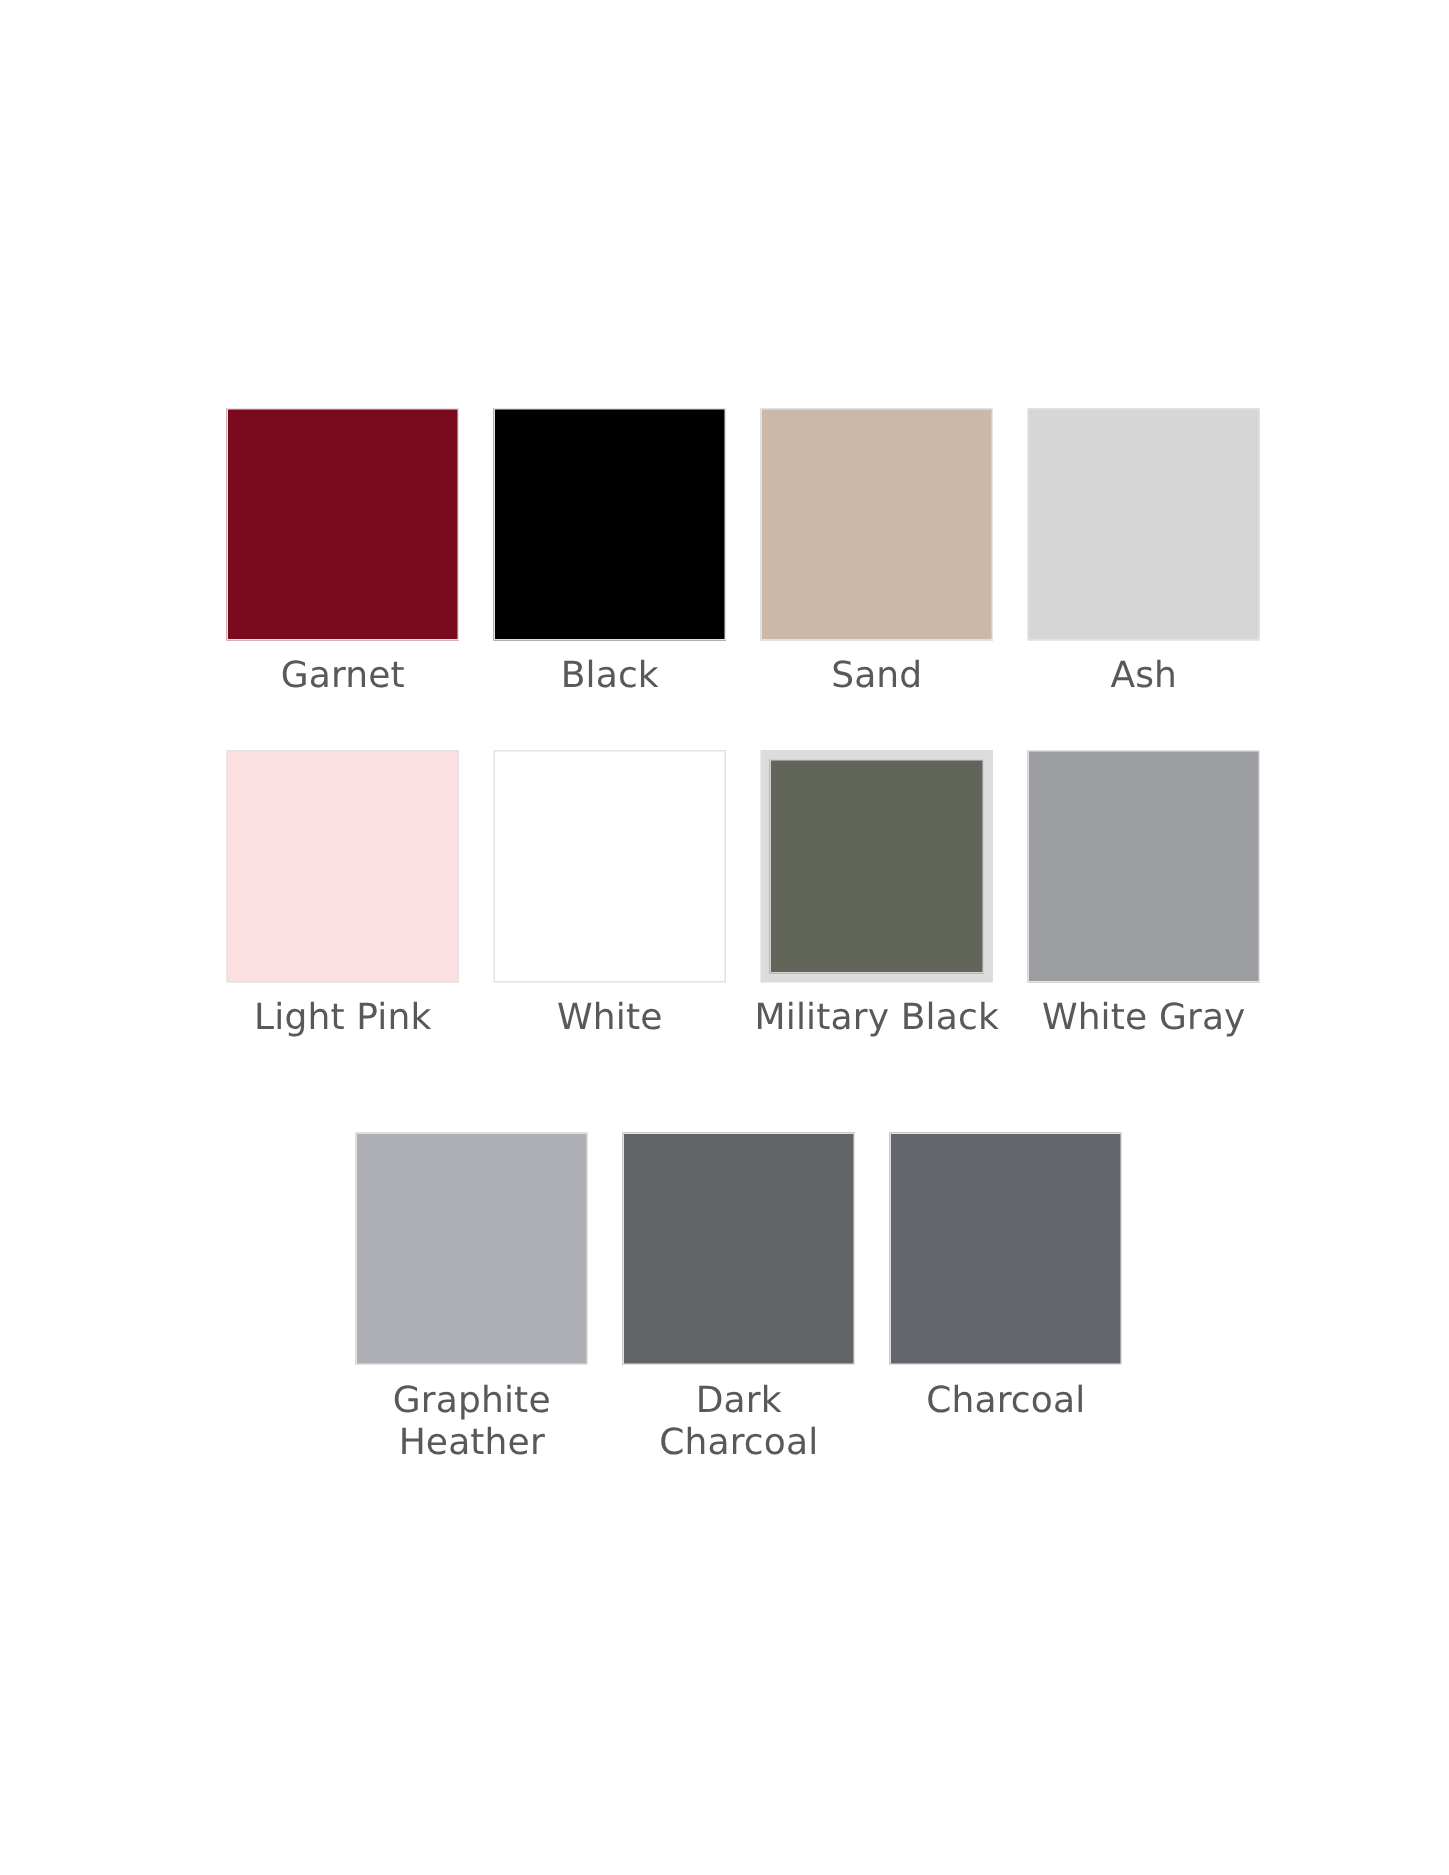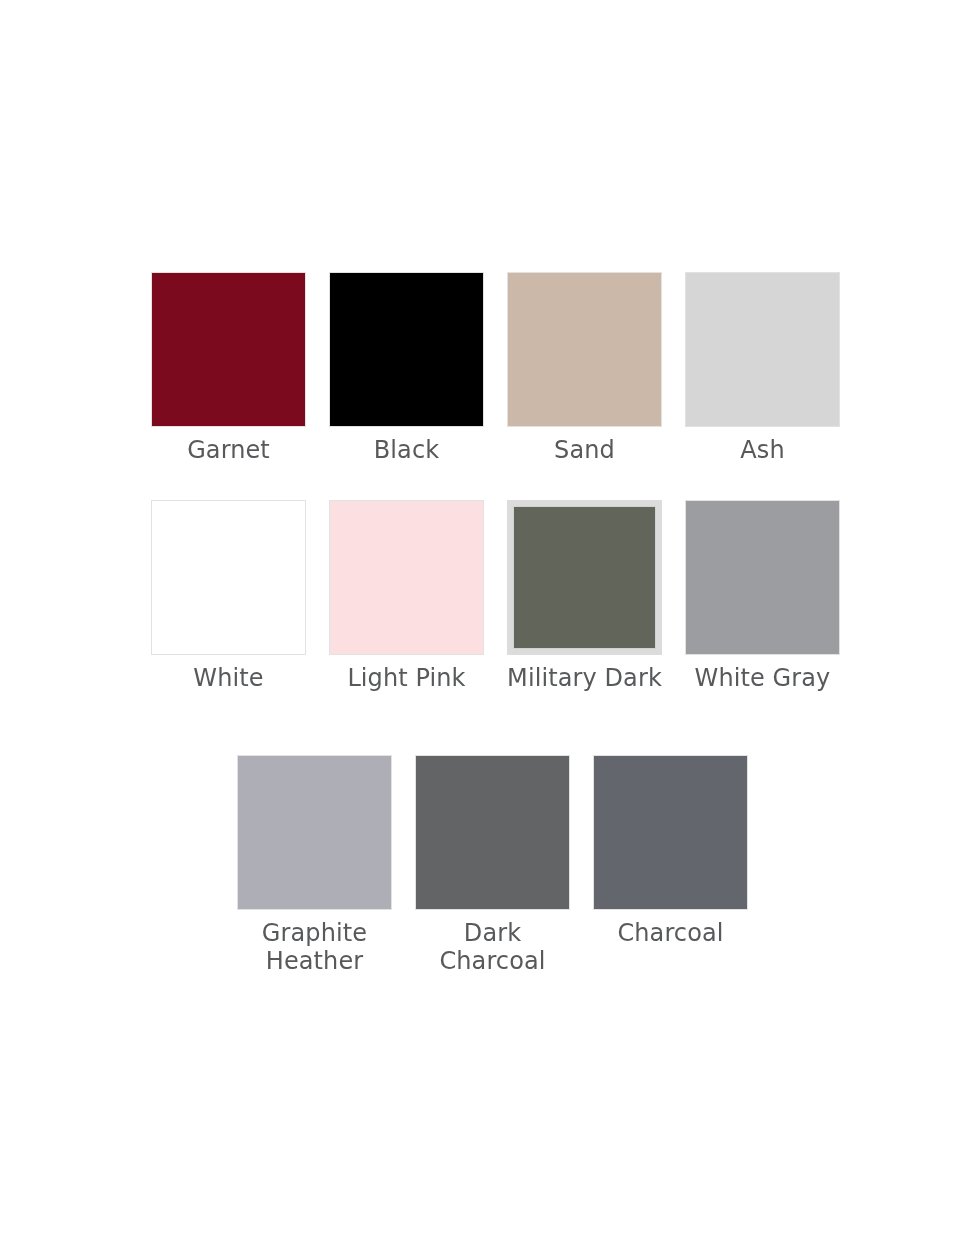--- a/index.html
+++ b/index.html
@@ -112,35 +112,35 @@
       <div class="swatch-cell">
         <div class="swatch-chip-wrap">
           <div class="swatch-chip" style="background: rgb(214, 214, 215);"></div>
         </div>
         <div class="swatch-label">Ash</div>
       </div>
     </div>
   <div class="swatch-row" id="swatch-row-2">
       <div class="swatch-cell">
         <div class="swatch-chip-wrap">
+          <div class="swatch-chip" style="background: rgb(252, 223, 224);"></div>
+        </div>
+        <div class="swatch-label">Light Pink</div>
+      </div>
+      <div class="swatch-cell">
+        <div class="swatch-chip-wrap">
           <div class="swatch-chip" style="background: rgb(255, 255, 255);"></div>
         </div>
         <div class="swatch-label">White</div>
-      </div>
-      <div class="swatch-cell">
-        <div class="swatch-chip-wrap">
-          <div class="swatch-chip" style="background: rgb(252, 223, 224);"></div>
-        </div>
-        <div class="swatch-label">Light Pink</div>
       </div>
       <div class="swatch-cell is-selected">
         <div class="swatch-chip-wrap">
           <div class="swatch-chip" style="background: rgb(98, 101, 90);"></div>
         </div>
-        <div class="swatch-label">Military Dark</div>
+        <div class="swatch-label">Military Black</div>
       </div>
       <div class="swatch-cell">
         <div class="swatch-chip-wrap">
           <div class="swatch-chip" style="background: rgb(155, 157, 160);"></div>
         </div>
         <div class="swatch-label">White Gray</div>
       </div>
     </div>
   <div class="swatch-row" id="swatch-row-3">
       <div class="swatch-cell">

